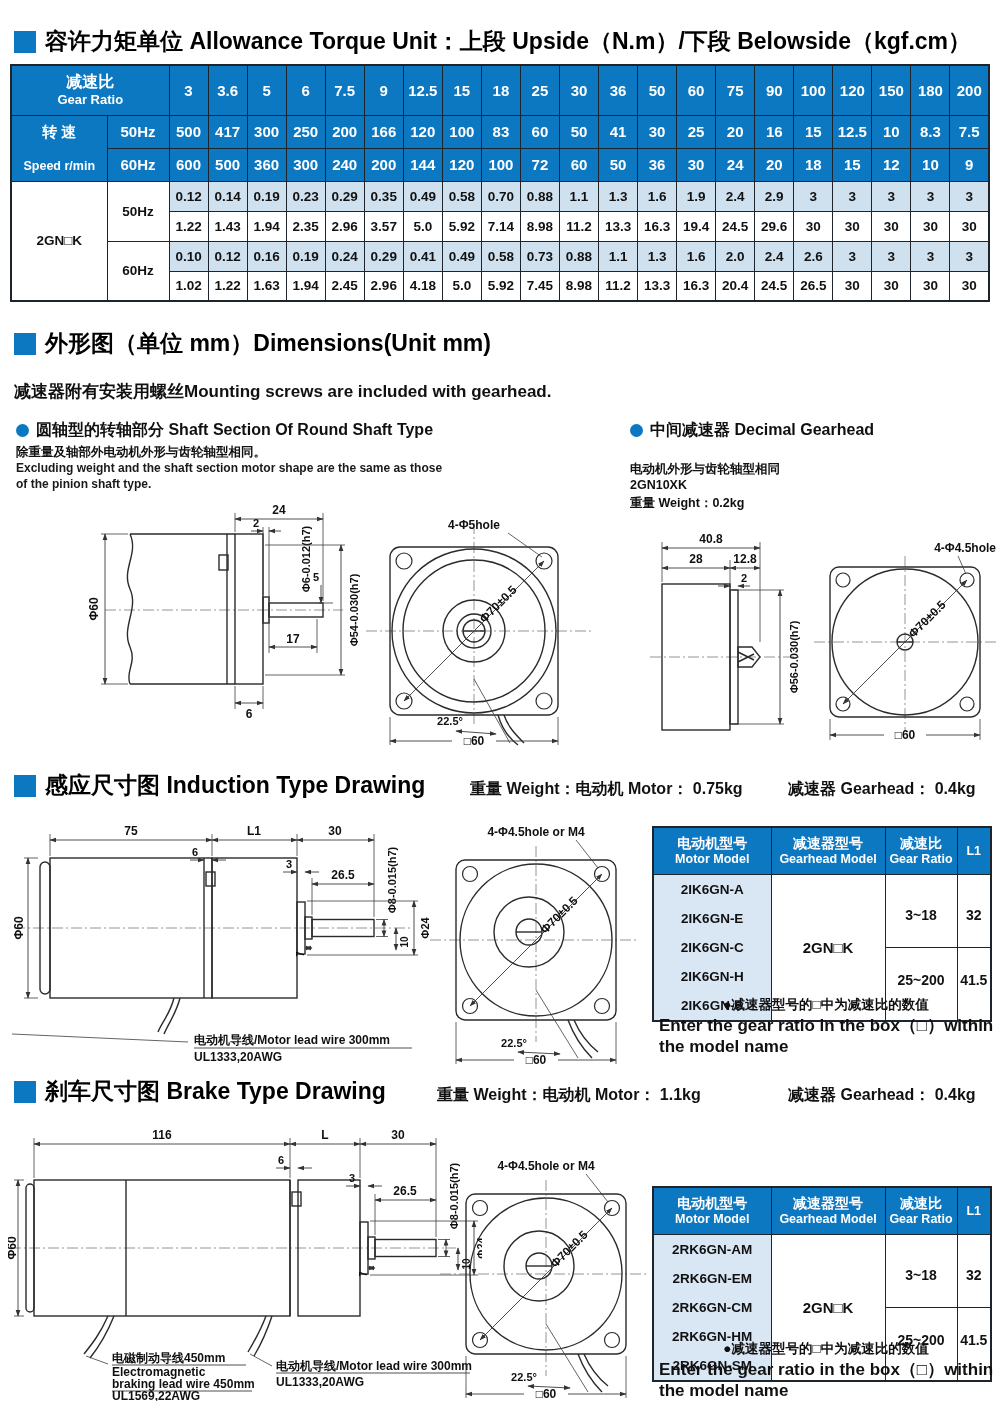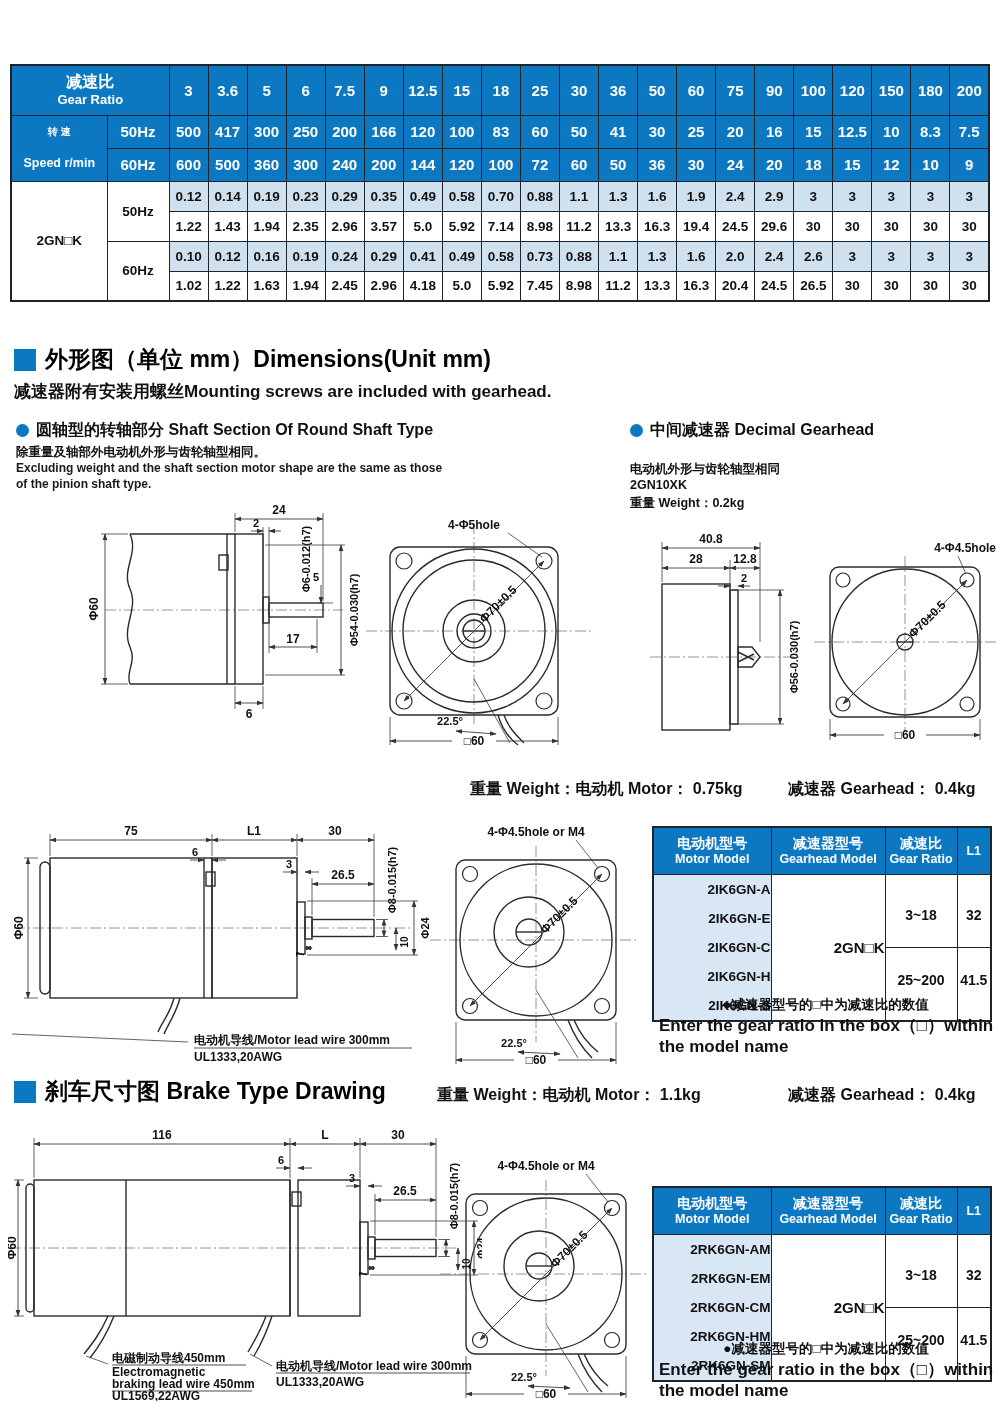--- a/index.html
+++ b/index.html
@@ -20,33 +20,33 @@
   .desc-en{font-size:12px;font-weight:600;color:#1a1a1a;}
   
   #torque-table-wrap{left:10px;top:64px;width:980px;}
   table.tq{border-collapse:collapse;table-layout:fixed;width:980px;border:2px solid #1d242b;}
   .tq td{border:1px solid #1d242b;text-align:center;vertical-align:middle;padding:0;overflow:hidden;}
   .tq .c-blue{background:#0d78c2;color:#fff;font-weight:bold;}
   .tq .r-hdr{height:50px;}  .tq .r-hdr td{font-size:15px;}
   .tq .c-corner div{line-height:1.25;font-size:16px;}
   .tq .c-corner .en{font-size:13px;font-weight:bold;}
   .tq .r-spd{height:33px;}  .tq .r-spd td{font-size:15px;}
-  .tq .c-spdlbl div{line-height:1.2;font-size:10px;}
+  .tq .c-spdlbl div{line-height:1.2;font-size:15px;}
   .tq .c-spdlbl .en{font-size:12.5px;margin-top:18px;}
   .tq .r-tq{height:30px;}   .tq .r-tq td{font-size:13.5px;font-weight:bold;color:#111;}
   .tq .c-nm{background:#cfe0ef;}
   .tq .c-kg{background:#ffffff;margin-left:43px;}
   .tq .c-model{font-size:15px;background:#fff;}
   .tq .c-hz{background:#fff;}
   
   table.mtab{border-collapse:collapse;table-layout:fixed;width:338px;border:2px solid #1d242b;}
   .mtab th{background:#0d78c2;color:#fff;border:1px solid #1d242b;height:46px;padding:0;
            font-size:12.5px;font-weight:bold;line-height:1.2;}
   .mtab th .cn{font-size:14px;}
-  .mtab td{border-left:1px solid #1d242b;border-right:1px solid #1d242b;text-align:right;
+  .mtab td{border-left:1px solid #1d242b;border-right:1px solid #1d242b;text-align:center;
            font-weight:bold;font-size:13.5px;color:#111;padding:0;}
   .mtab .mm{background:#d9e6f4;height:29px;}
   .mtab .mg{background:#fff;font-size:15px;}
   .mtab .mr,.mtab .ml{background:#fff;}
   .rbox{height:128px;display:flex;flex-direction:column;}
   .rbox>div{flex:1;display:flex;align-items:center;justify-content:center;font-size:14px;font-weight:bold;}
   .rbox>div:first-child{border-bottom:1.5px solid #1d242b;}
   .note-cn{font-size:13.5px;font-weight:bold;text-align:center;}
   .note-en{font-size:17px;font-weight:600;padding-left:7px;}
   
@@ -56,20 +56,24 @@
   .dim{stroke:#3c3c3c;stroke-width:0.9;fill:none;}
   .ext{stroke:#3c3c3c;stroke-width:0.8;fill:none;}
   .cl{stroke:#7a7a7a;stroke-width:0.8;fill:none;stroke-dasharray:11 3 2 3;}
   .hole{fill:#fff;stroke:#2b2b2b;stroke-width:1.2;}
 </style>
 </head>
 <body>
 
 <div id="page">
 
+  <div class="abs h-sec" style="left:14px;top:26px">
+    <div class="h-sq"></div>
+    <div class="h-txt">容许力矩单位 Allowance Torque Unit：上段 Upside（N.m）/下段 Belowside（kgf.cm）</div>
+  </div>
 
   <div class="abs" id="torque-table-wrap">
       <table class="tq">
         <colgroup>
           <col style="width:96px">
           <col style="width:62px">
           <col>
           <col>
           <col>
           <col>
@@ -263,21 +267,21 @@
             <td class="c-kg">26.5</td>
             <td class="c-kg">30</td>
             <td class="c-kg">30</td>
             <td class="c-kg">30</td>
             <td class="c-kg">30</td>
           </tr>
         </tbody>
       </table>
     </div>
 
-  <div class="abs h-sec" style="left:14px;top:344px">
+  <div class="abs h-sec" style="left:14px;top:328px">
     <div class="h-sq"></div>
     <div class="h-txt">外形图（单位 mm）Dimensions(Unit mm)</div>
   </div>
   <div class="abs h-sub" style="left:14px;top:380px">减速器附有安装用螺丝Mounting screws are included with gearhead.</div>
 
   <div class="abs bull" style="left:16px;top:420px">
     <div class="b-dot"></div>
     <div class="b-title">圆轴型的转轴部分 Shaft Section Of Round Shaft Type</div>
   </div>
   <div class="abs desc-cn" style="left:16px;top:444px">除重量及轴部外电动机外形与齿轮轴型相同。</div>
@@ -420,20 +424,24 @@
     <text transform="rotate(-45 120 84)" x="120" y="84" text-anchor="middle" class="t12">Φ70±0.5</text>
     <text x="186" y="14" text-anchor="end" class="t12">4-Φ4.5hole</text>
     <line class="ext" x1="148" y1="18" x2="156" y2="36"></line>
     <line class="ext" x1="20" y1="181" x2="20" y2="202"></line>
       <line class="ext" x1="170" y1="181" x2="170" y2="202"></line>
     <line class="dim" x1="20" y1="197" x2="74" y2="197" marker-start="url(#mD)"></line>
       <line class="dim" x1="116" y1="197" x2="170" y2="197" marker-end="url(#mD)"></line>
     <text x="95" y="201" text-anchor="middle" class="t12">□60</text>
   </svg>
 
+  <div class="abs h-sec" style="left:14px;top:770px">
+    <div class="h-sq"></div>
+    <div class="h-txt">感应尺寸图 Induction Type Drawing</div>
+  </div>
   <div class="abs wt" style="left:470px;top:779px">重量 Weight：电动机 Motor： 0.75kg</div>
   <div class="abs wt" style="left:788px;top:779px">减速器 Gearhead： 0.4kg</div>
 
   <svg class="abs" style="left:12px;top:816px" width="424" height="248" viewBox="0 0 424 248">
     <defs>
         <marker id="mE" viewBox="0 0 10 10" refX="9" refY="5" markerWidth="7.5" markerHeight="7.5" orient="auto-start-reverse">
           <path d="M0,1.5L10,5L0,8.5z" fill="#333"></path>
         </marker>
       </defs>
     <line class="cl" x1="2" y1="112" x2="400" y2="112"></line>

